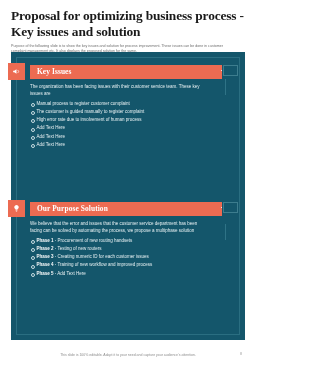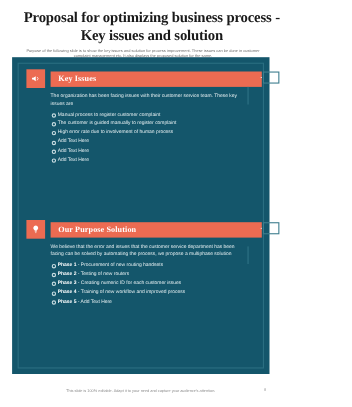--- a/index.html
+++ b/index.html
@@ -15,24 +15,23 @@
   .slide {
     position: relative;
     width: 256px;
     height: 370px;
     background: #ffffff;
   }
 
   
   .title-block {
     position: absolute;
-    left: 21px;
+    left: 11px;
     top: 8px;
     width: 234px;
-    text-align: center;
   }
 
   .slide-title {
     font-family: "Liberation Serif", serif;
     font-weight: bold;
     font-size: 13.4px;
     line-height: 15.5px;
     color: #1a1a1a;
     letter-spacing: -0.15px;
   }
@@ -59,21 +58,21 @@
     position: absolute;
     left: 5px;
     top: 5px;
     right: 5px;
     bottom: 5px;
     border: 0.5px solid #2a6e81;
     pointer-events: none;
   }
 
   
-  .section { position: absolute; left: 0; width: 234px; padding-left: 16px; }
+  .section { position: absolute; left: 0; width: 234px; }
   .section--issues   { top: 11px; }
   .section--solution { top: 148px; }
 
   .section-headrow {
     position: relative;
     height: 17px;
   }
 
   .badge {
     position: absolute;

